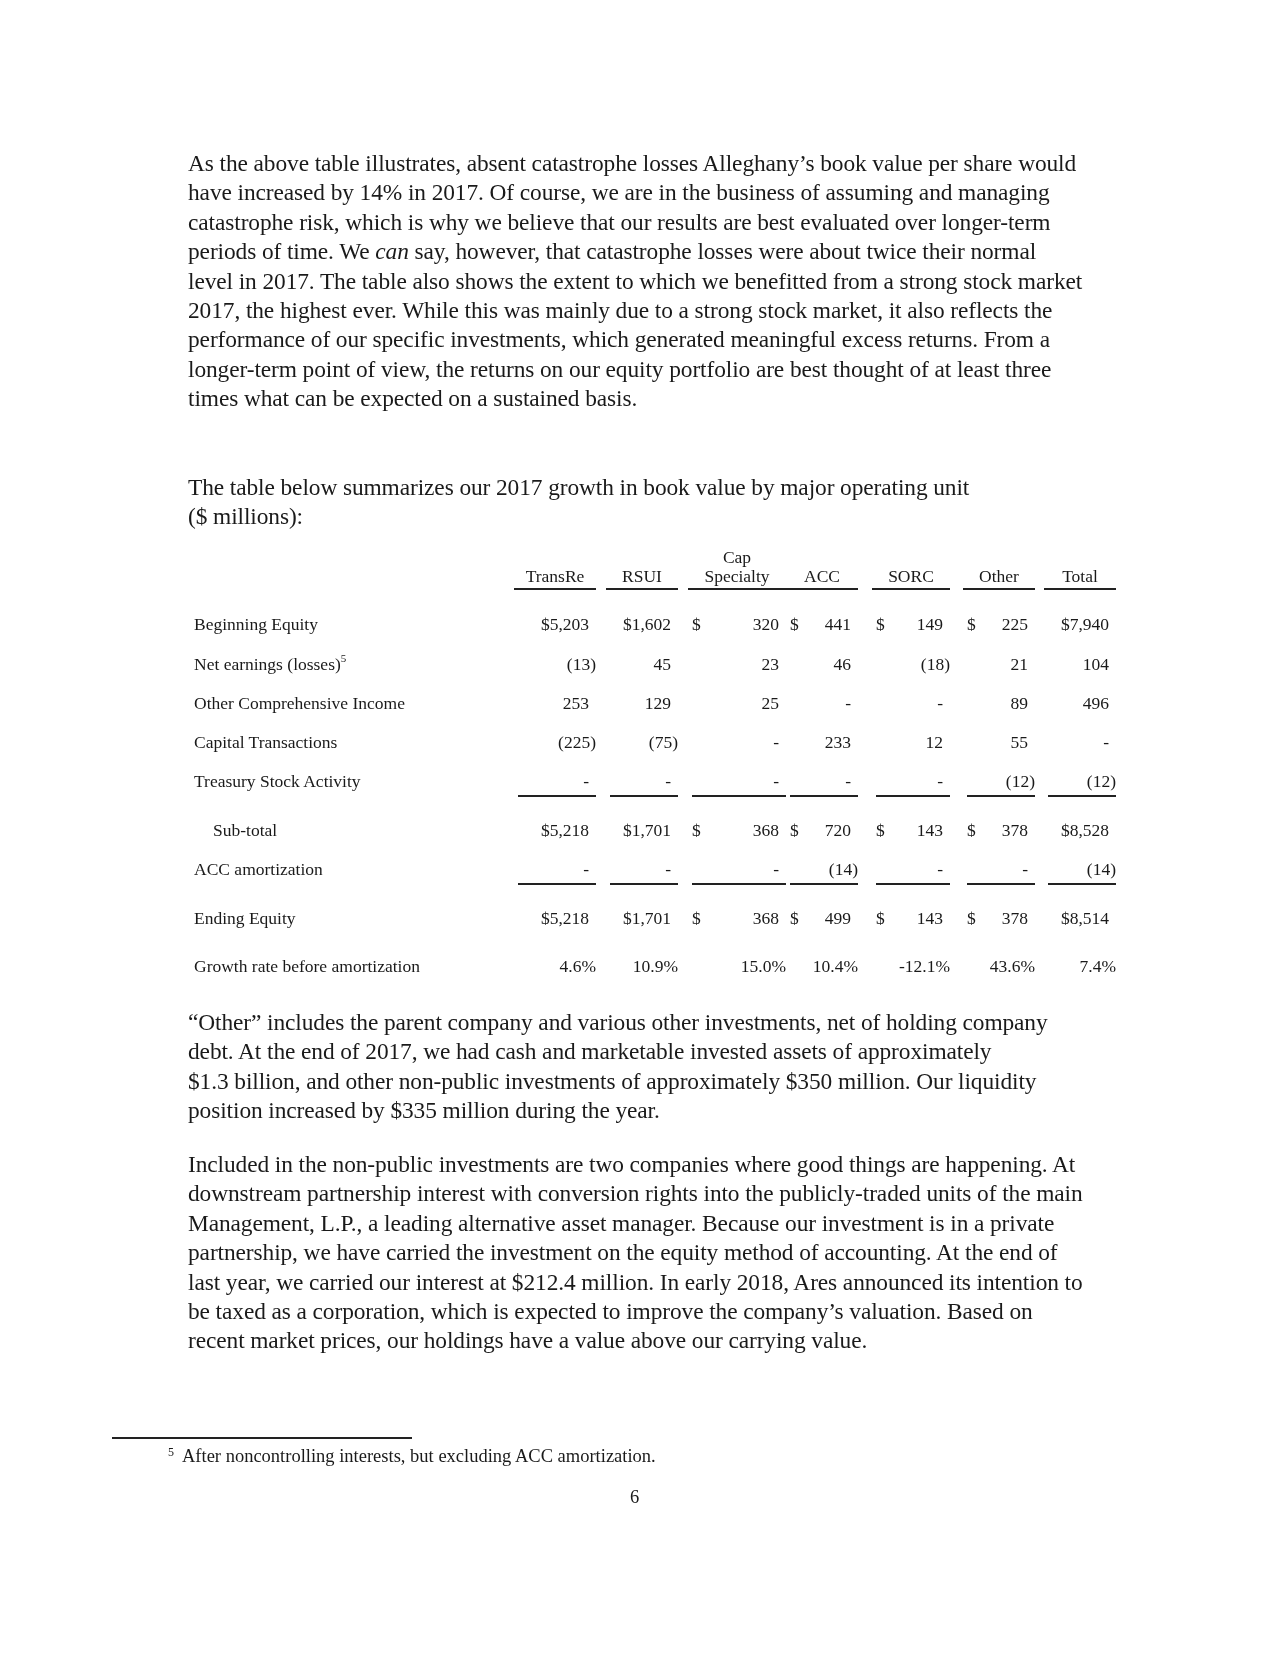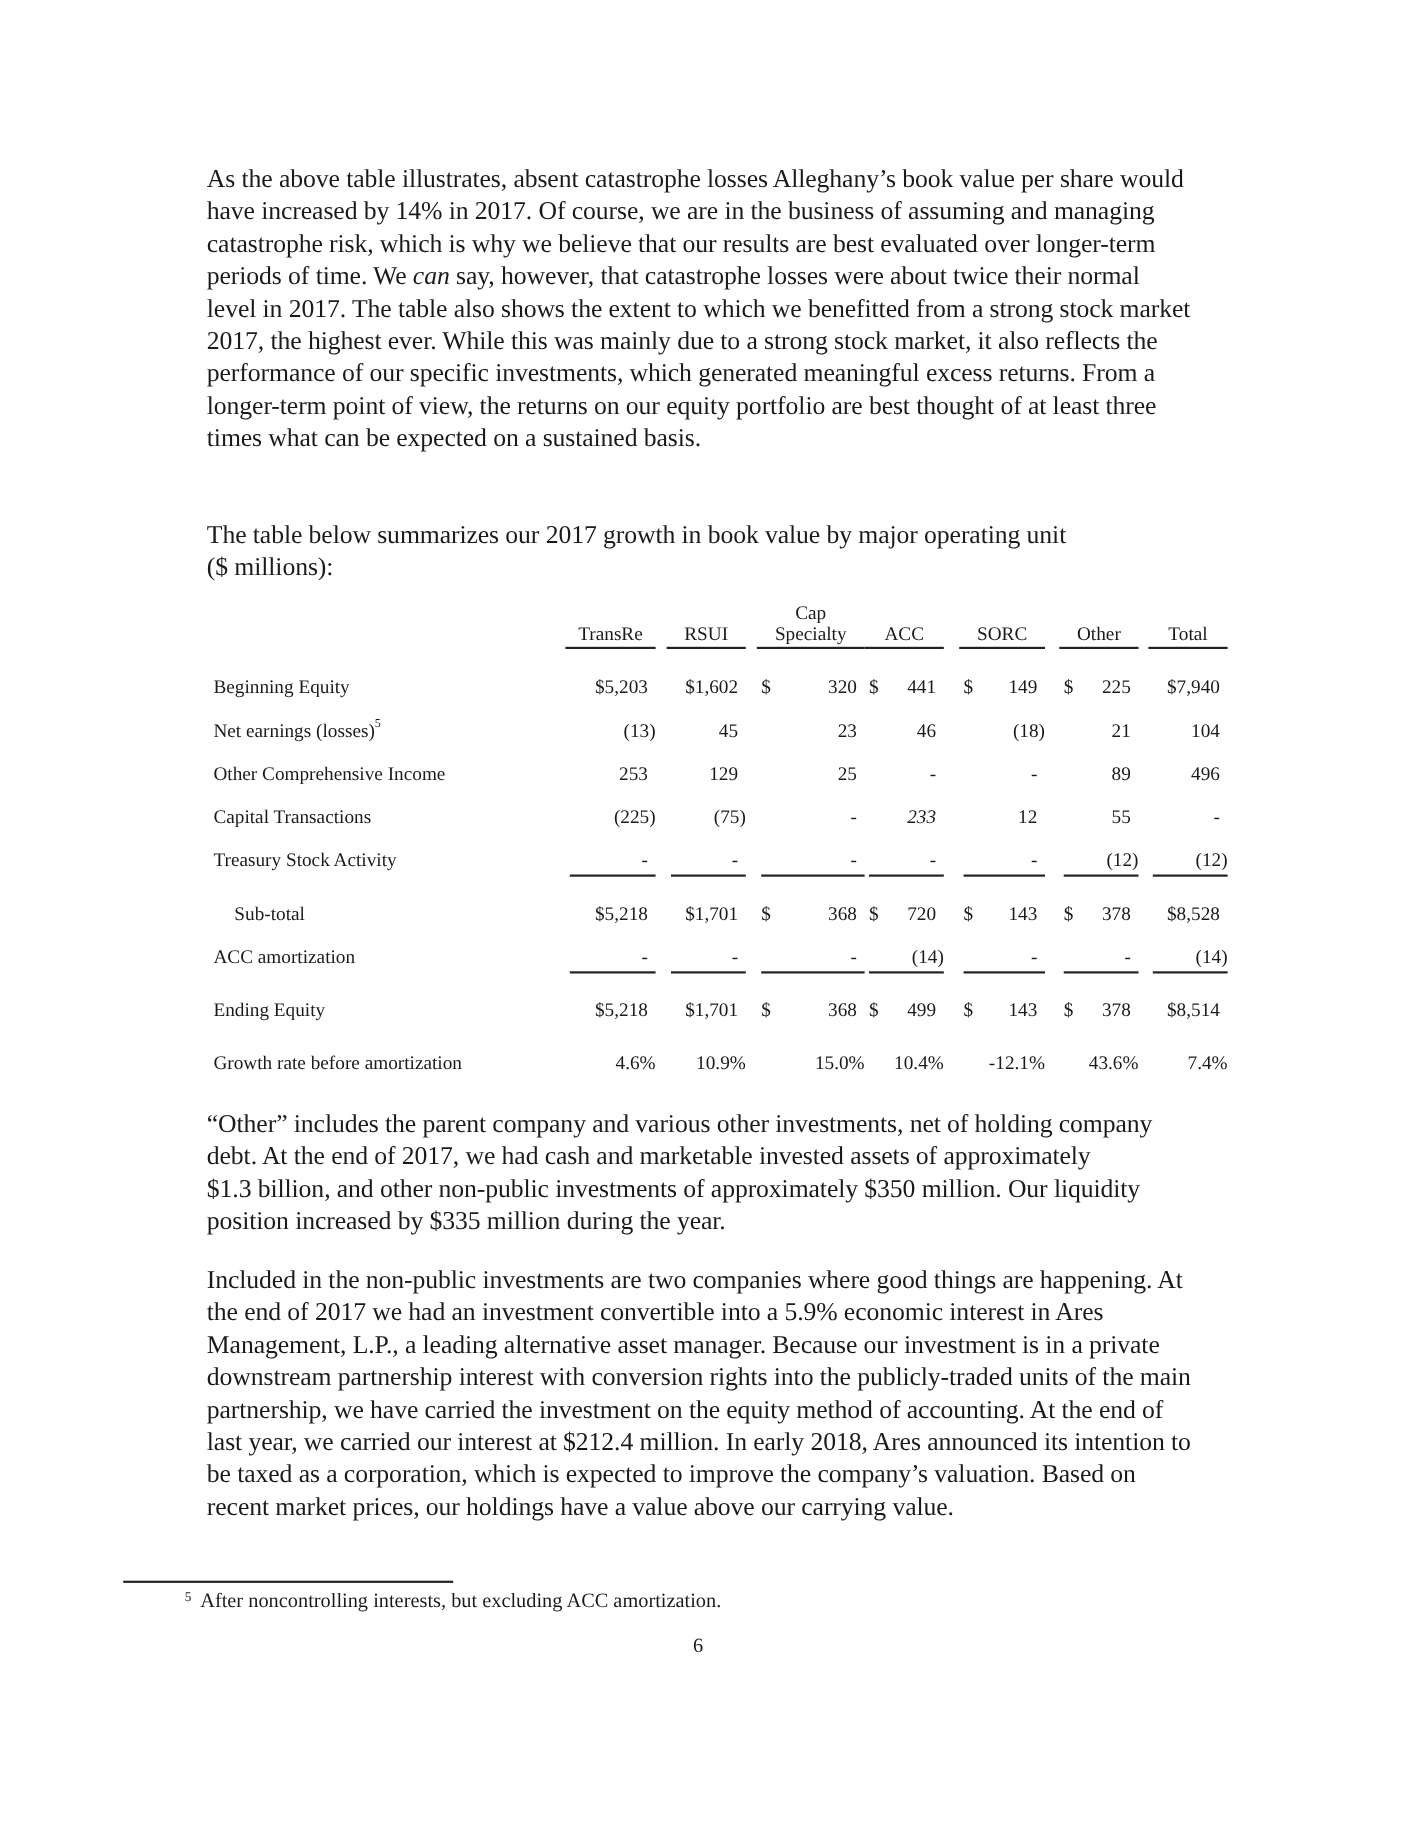--- a/index.html
+++ b/index.html
@@ -148,21 +148,21 @@
     <div class="row-label" style="top: 184px;"><span>Capital Transactions</span></div>
     <div class="cell" style="left: 330px; width: 78px; top: 184px;">
       <span class="num" style="right: 0px;"><span>(225)</span></span>
     </div>
     <div class="cell" style="left: 422px; width: 68px; top: 184px;">
       <span class="num" style="right: 0px;"><span>(75)</span></span>
     </div>
     <div class="cell" style="left: 504px; width: 94px; top: 184px;">
       <span class="num" style="right: 7px;"><span>-</span></span>
     </div>
-    <div class="cell" style="left: 602px; width: 68px; top: 184px; font-style: italic;">
+    <div class="cell" style="left: 602px; width: 68px; top: 184px;">
       <span class="num" style="right: 7px;"><span>233</span></span>
     </div>
     <div class="cell" style="left: 688px; width: 74px; top: 184px;">
       <span class="num" style="right: 7px;"><span>12</span></span>
     </div>
     <div class="cell" style="left: 779px; width: 68px; top: 184px;">
       <span class="num" style="right: 7px;"><span>55</span></span>
     </div>
     <div class="cell" style="left: 860px; width: 68px; top: 184px;">
       <span class="num" style="right: 7px;"><span>-</span></span>
@@ -289,23 +289,22 @@
 
 <div class="para" style="top:1008px;">
   <span class="line">“Other” includes the parent company and various other investments, net of holding company</span>
   <span class="line">debt. At the end of 2017, we had cash and marketable invested assets of approximately</span>
   <span class="line">$1.3 billion, and other non-public investments of approximately $350 million. Our liquidity</span>
   <span class="line">position increased by $335 million during the year.</span>
 </div>
 
 <div class="para" style="top:1150px;">
   <span class="line">Included in the non-public investments are two companies where good things are happening. At</span>
-  <span class="line">the end of 2017 we had an investment convertible into a 5.9% economic interest in Ares</span>
+  <span class="line">downstream partnership interest with conversion rights into the publicly-traded units of the main</span>
   <span class="line">Management, L.P., a leading alternative asset manager. Because our investment is in a private</span>
-  <span class="line">downstream partnership interest with conversion rights into the publicly-traded units of the main</span>
   <span class="line">partnership, we have carried the investment on the equity method of accounting. At the end of</span>
   <span class="line">last year, we carried our interest at $212.4 million. In early 2018, Ares announced its intention to</span>
   <span class="line">be taxed as a corporation, which is expected to improve the company’s valuation. Based on</span>
   <span class="line">recent market prices, our holdings have a value above our carrying value.</span>
 </div>
 
 <div class="fn-rule"></div>
 <div class="footnote" style="top:1446px;">
   <span class="fn-mark">5</span><span>After noncontrolling interests, but excluding ACC amortization.</span>
 </div>

